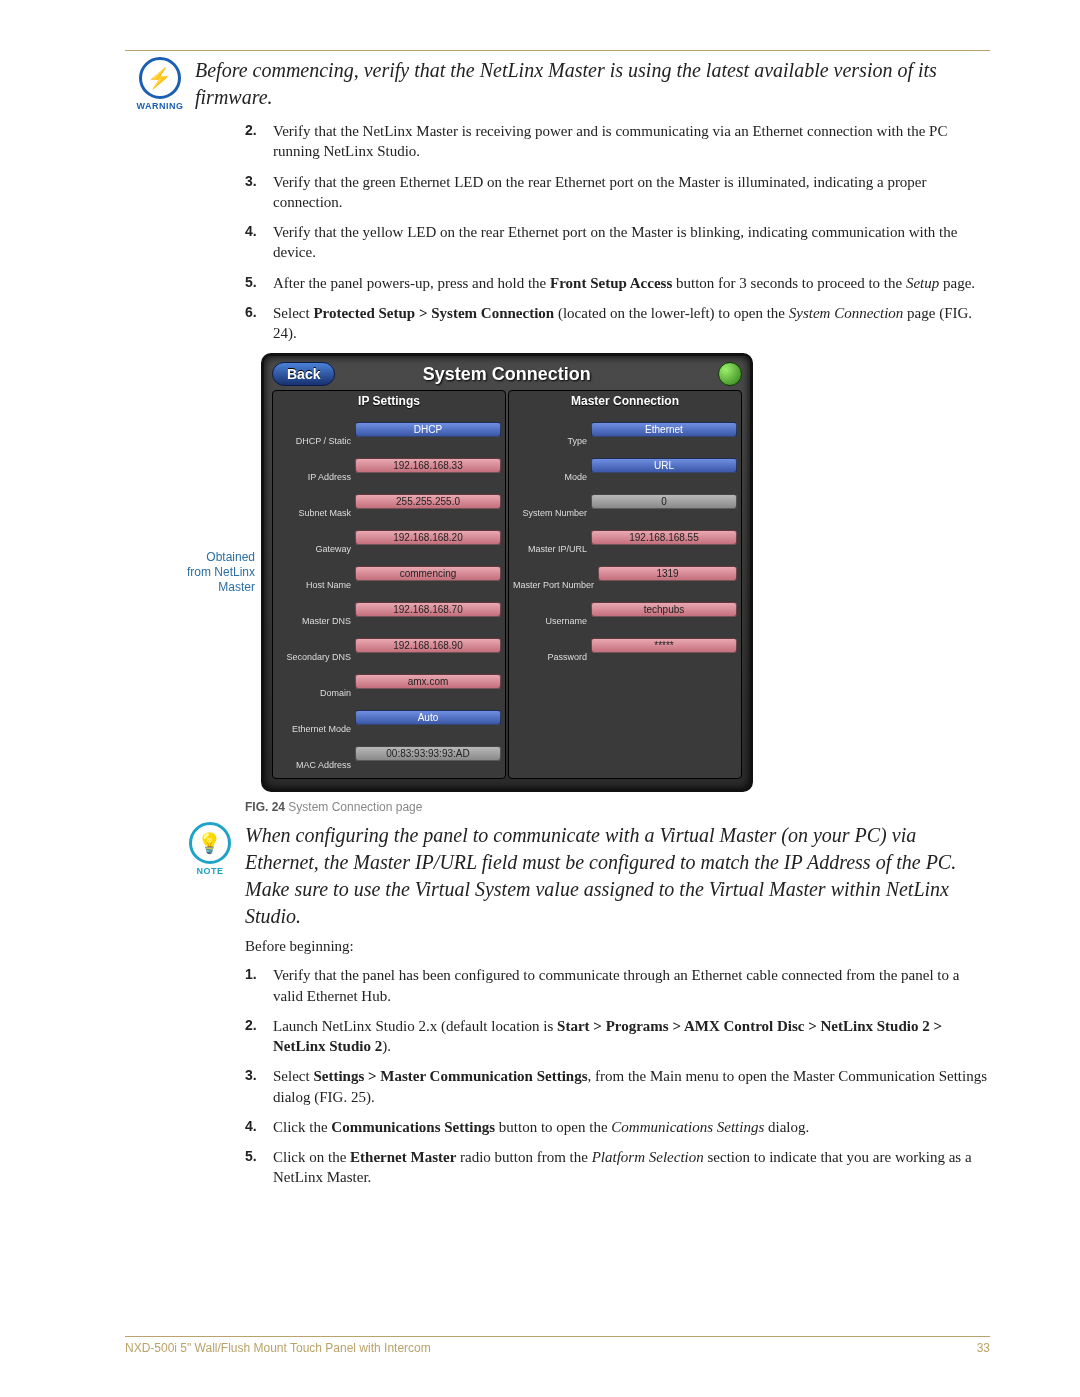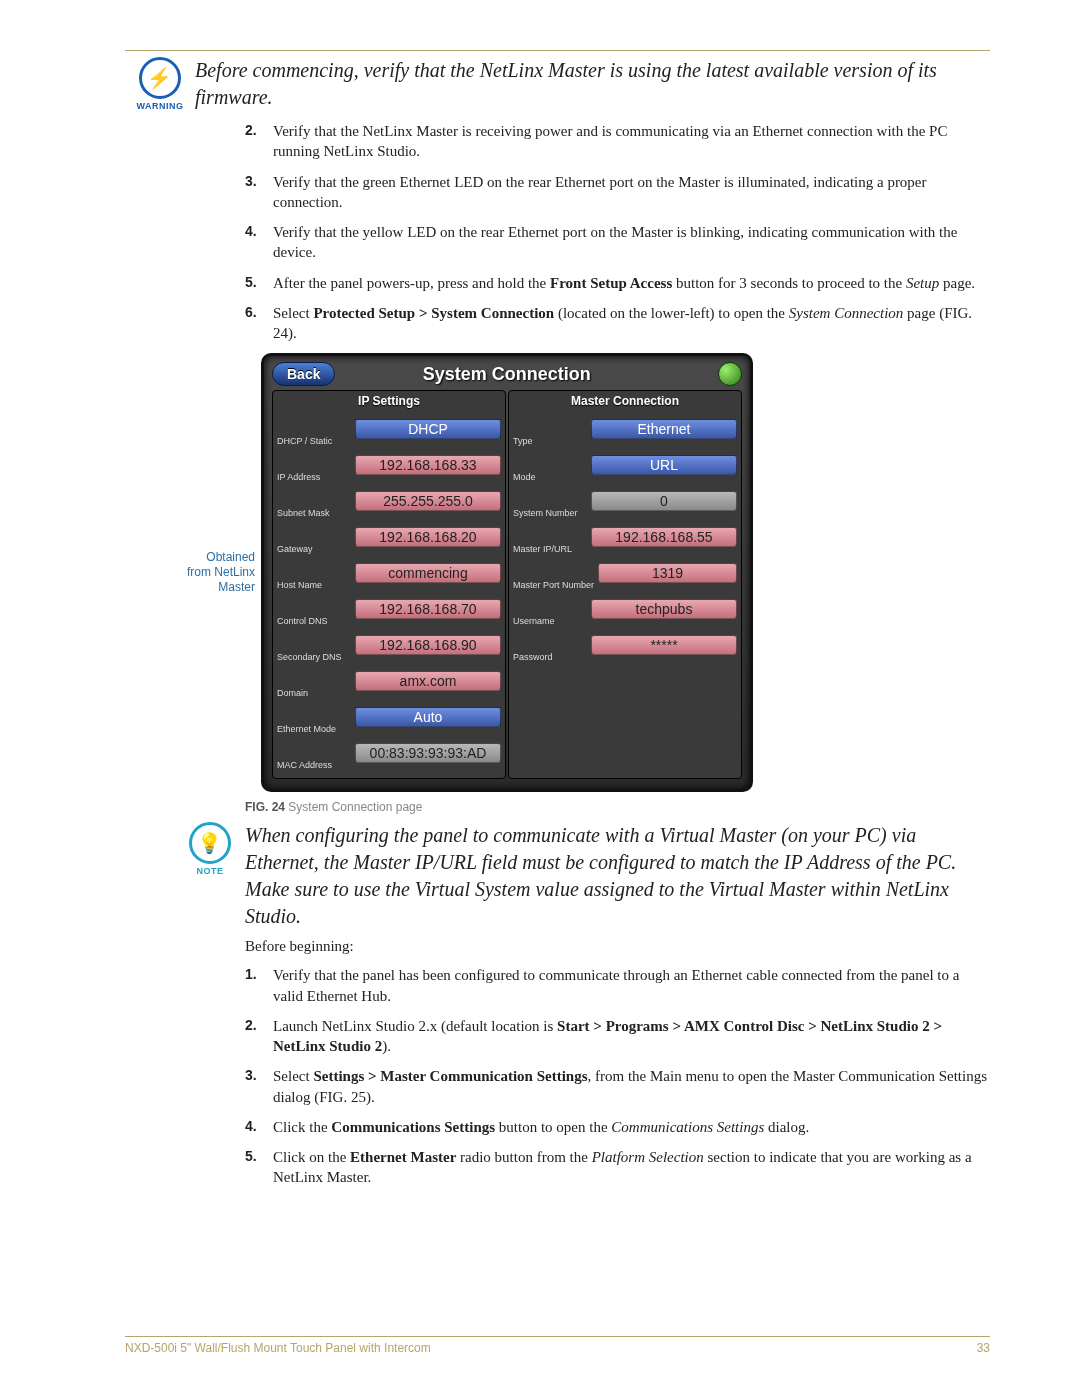--- a/index.html
+++ b/index.html
@@ -178,32 +178,32 @@
     margin-bottom:4px;
   }
   .prow {
     display:flex;
     align-items:center;
     margin:2px 0;
     font-size:9px;
   }
   .plabel {
     flex:0 0 74px;
-    text-align:left;
+    text-align:right;
     padding-right:4px;
     color:#ddd;
     white-space:nowrap;
     margin-top:24px;
   }
   .pval {
     flex:1;
     text-align:center;
     border-radius:3px;
     padding:1px 0;
-    font-size:14px;
+    font-size:10px;
     border:1px solid rgba(0,0,0,.5);
   }
   .v-blue { background:linear-gradient(#6f8fe0,#3b57a8); color:#fff;}
   .v-pink { background:linear-gradient(#e9a8b1,#c46f7c); color:#222;}
   .v-gray { background:linear-gradient(#b8b8b8,#8a8a8a); color:#222;}
   
   .footer {
     position:absolute;
     bottom:42px;
     left:125px;
@@ -280,21 +280,21 @@
               </div>
               <div class="prow">
                 <span class="plabel">Gateway</span>
                 <span class="pval v-pink">192.168.168.20</span>
               </div>
               <div class="prow">
                 <span class="plabel">Host Name</span>
                 <span class="pval v-pink">commencing</span>
               </div>
               <div class="prow">
-                <span class="plabel">Control DNS</span>
+                <span class="plabel">Master DNS</span>
                 <span class="pval v-pink">192.168.168.70</span>
               </div>
               <div class="prow">
                 <span class="plabel">Secondary DNS</span>
                 <span class="pval v-pink">192.168.168.90</span>
               </div>
               <div class="prow">
                 <span class="plabel">Domain</span>
                 <span class="pval v-pink">amx.com</span>
               </div>

